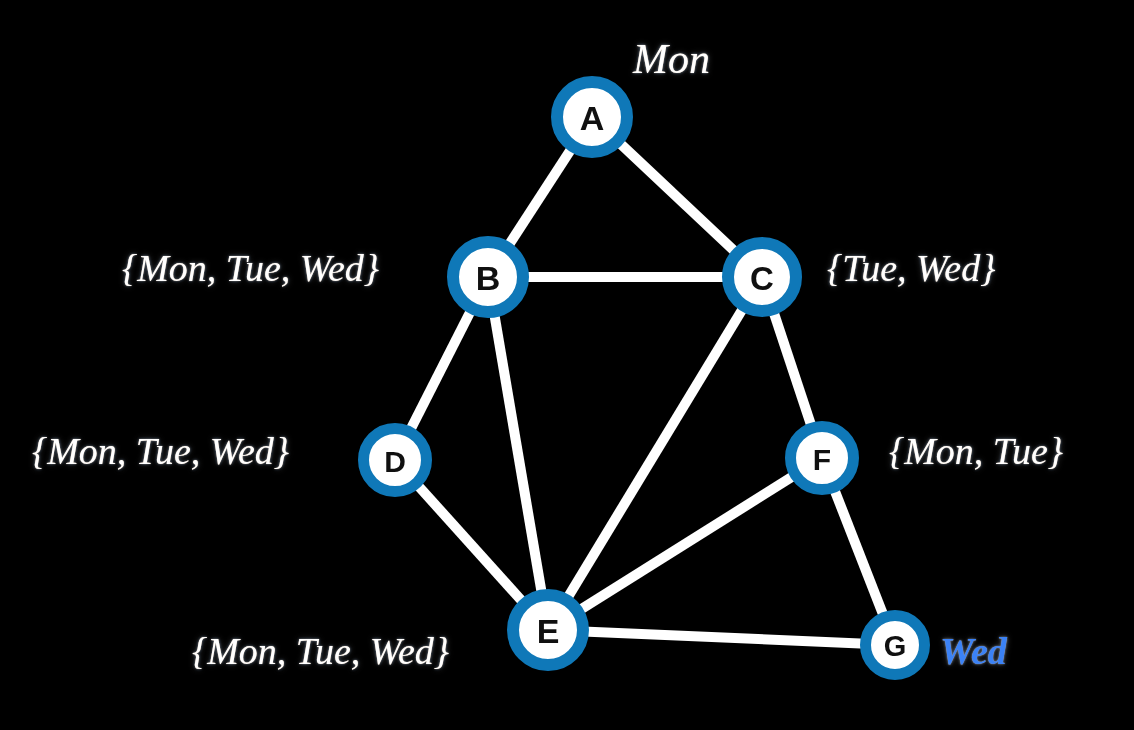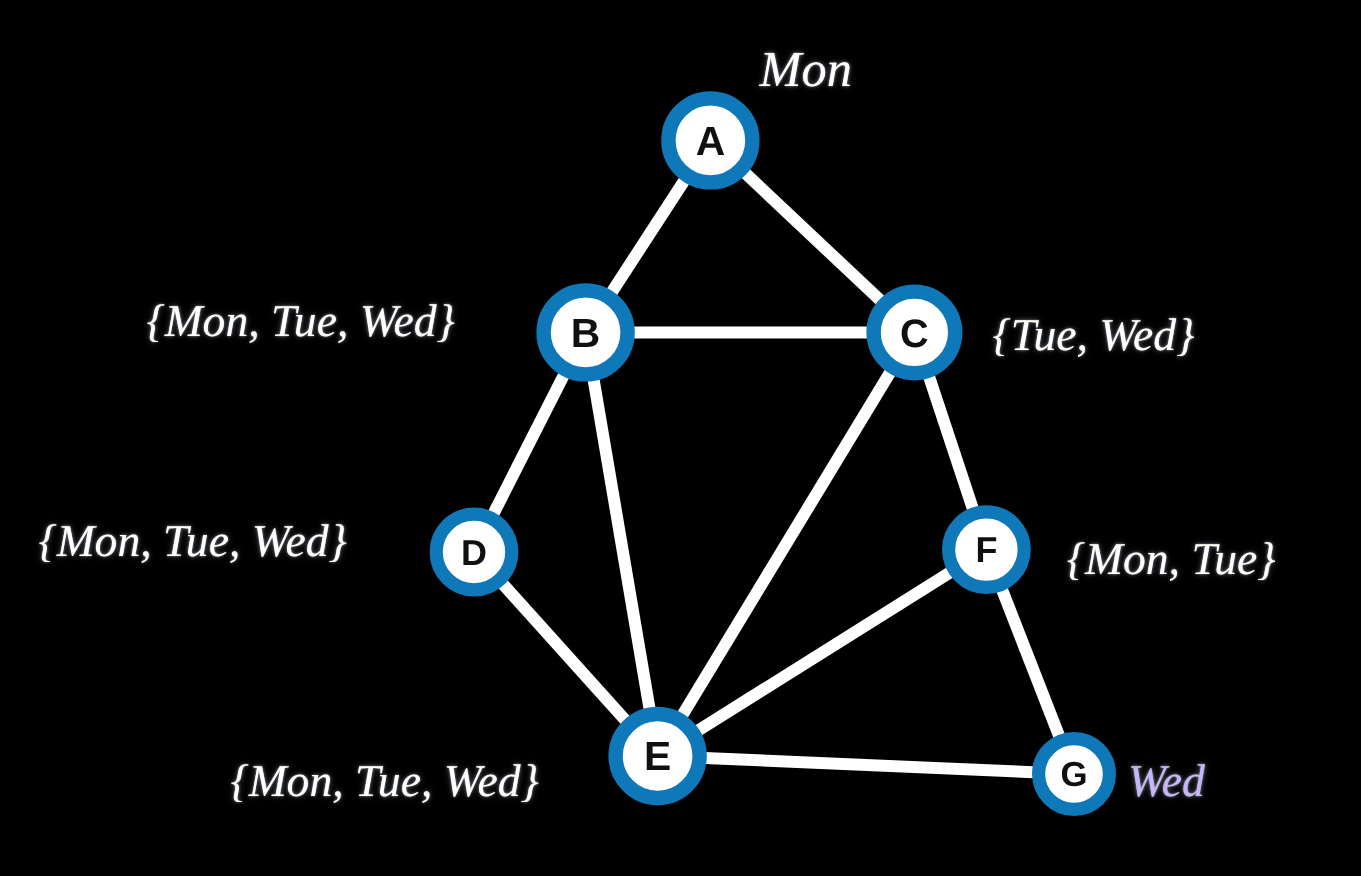--- a/index.html
+++ b/index.html
@@ -104,20 +104,20 @@
         <g>
           <circle cx="895" cy="645" r="29.5" fill="#ffffff" stroke="#0f78b8" stroke-width="11" class="node-ring"></circle>
           <text x="895" y="646" class="node-letter" font-size="29" fill="#101010">G</text>
         </g>
       </g>
   </svg>
 
   <div id="labels-layer">
       <div class="domain-label" style="left: 633px; top: 38px; font-size: 42px; color: rgb(255, 255, 255);">Mon</div>
       <div class="domain-label" style="left: 122px; top: 249px; font-size: 38px; color: rgb(255, 255, 255);">{Mon, Tue, Wed}</div>
-      <div class="domain-label" style="left: 827px; top: 249px; font-size: 38px; color: rgb(255, 255, 255); margin-top: 12px;">{Tue, Wed}</div>
+      <div class="domain-label" style="left: 827px; top: 249px; font-size: 38px; color: rgb(255, 255, 255);">{Tue, Wed}</div>
       <div class="domain-label" style="left: 32px; top: 432px; font-size: 38px; color: rgb(255, 255, 255);">{Mon, Tue, Wed}</div>
-      <div class="domain-label" style="left: 889px; top: 432px; font-size: 38px; color: rgb(255, 255, 255); margin-top: 15px;">{Mon, Tue}</div>
+      <div class="domain-label" style="left: 889px; top: 432px; font-size: 38px; color: rgb(255, 255, 255);">{Mon, Tue}</div>
       <div class="domain-label" style="left: 192px; top: 632px; font-size: 38px; color: rgb(255, 255, 255);">{Mon, Tue, Wed}</div>
-      <div class="domain-label" style="left: 940px; top: 632px; font-size: 38px; color: #c4b5fd;">Wed</div>
+      <div class="domain-label" style="left: 940px; top: 632px; font-size: 38px; color: #3b82f6; font-weight: bold;">Wed</div>
     </div>
 
 </div>
 
 </body></html>

